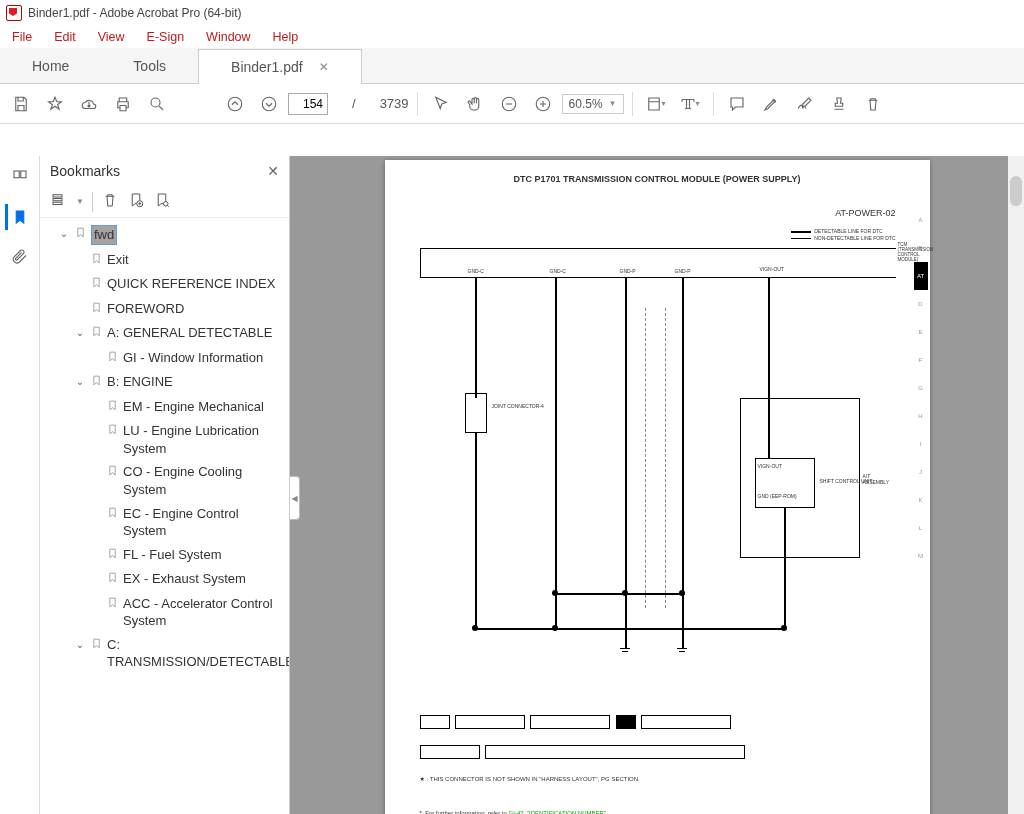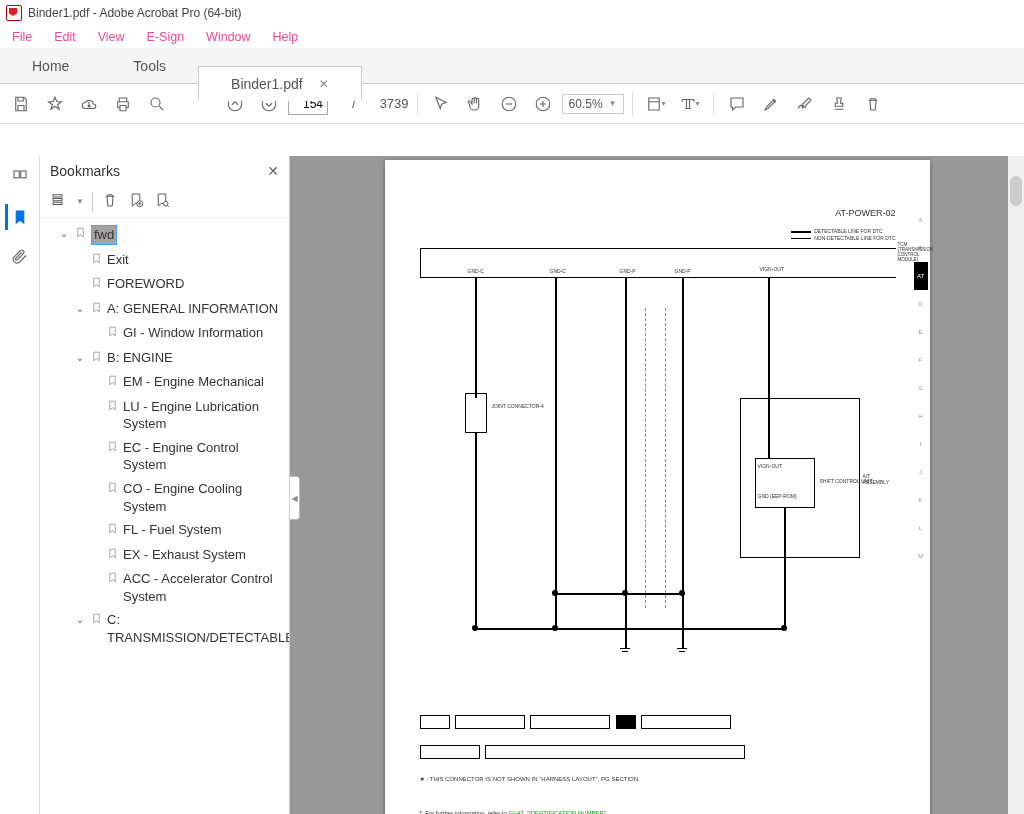--- a/index.html
+++ b/index.html
@@ -5,27 +5,27 @@
 * { box-sizing: border-box; margin: 0; padding: 0; font-family: "Segoe UI", Tahoma, sans-serif; }
 body { width: 1024px; height: 814px; overflow: hidden; background: #fff; font-size: 12px; color: #333; }
 
 
 .titlebar { height: 26px; background: #fff; display: flex; align-items: center; padding: 0 6px; border-bottom: 0; font-size: 12px; }
 .titlebar .app-icon { width: 16px; height: 16px; background: #fff; border: 1px solid #b30000; border-radius: 2px; margin-right: 6px; position: relative; }
 .titlebar .app-icon::after { content: ""; position: absolute; left: 2px; top: 2px; width: 8px; height: 8px; background: #dc1f26; clip-path: polygon(0 0, 100% 0, 100% 70%, 50% 100%, 0 70%); }
 .titlebar .title { color: #444; }
 
 
-.menubar { height: 22px; display: flex; gap: 14px; padding: 0 8px; font-size: 12.5px; color: #ec4899; align-items: center; }
+.menubar { height: 22px; display: flex; gap: 14px; padding: 0 8px; font-size: 12.5px; color: #b91c1c; align-items: center; }
 .menubar span { padding: 2px 4px; }
 
 
 .tabstrip { height: 36px; background: #f5f5f5; border-bottom: 1px solid #ccc; display: flex; align-items: stretch; }
 .tabstrip .tab { display: flex; align-items: center; padding: 0 32px; font-size: 14px; color: #555; }
-.tabstrip .tab.doc { background: #fff; border-top: 1px solid #ccc; border-left: 1px solid #ccc; border-right: 1px solid #ccc; position: relative; top: 18px; gap: 16px; }
+.tabstrip .tab.doc { background: #fff; border-top: 1px solid #ccc; border-left: 1px solid #ccc; border-right: 1px solid #ccc; position: relative; top: 1px; gap: 16px; }
 .tabstrip .tab.doc .close-x { color: #888; font-size: 12px; }
 
 
 .toolbar { height: 40px; border-bottom: 1px solid #ddd; display: flex; align-items: center; padding: 0 6px; gap: 4px; }
 .toolbar .sep { width: 1px; height: 24px; background: #ddd; margin: 0 4px; }
 .toolbar .tbtn { width: 30px; height: 30px; display: flex; align-items: center; justify-content: center; color: #555; border-radius: 3px; }
 .toolbar .tbtn svg { width: 18px; height: 18px; stroke: #666; fill: none; stroke-width: 1.5; }
 .toolbar .pagebox { display: flex; align-items: center; gap: 24px; font-size: 13px; color: #555; }
 .toolbar .pagebox input { width: 40px; height: 22px; border: 1px solid #aaa; text-align: right; padding: 0 4px; font-size: 12px; }
 .toolbar .zoom { font-size: 12px; color: #555; border: 1px solid #ccc; padding: 2px 6px; display: flex; align-items: center; gap: 6px; }
@@ -288,28 +288,35 @@
           <span class="bm-icon"><svg viewBox="0 0 24 24">
               <path d="M7 4h10v16l-5-4-5 4z"></path>
             </svg></span>
           <span class="label">Exit</span>
         </div>
         <div class="bm-item indent-2">
           <span class="chev"></span>
           <span class="bm-icon"><svg viewBox="0 0 24 24">
               <path d="M7 4h10v16l-5-4-5 4z"></path>
             </svg></span>
+          <span class="label">QUICK REFERENCE INDEX</span>
+        </div>
+        <div class="bm-item indent-2">
+          <span class="chev"></span>
+          <span class="bm-icon"><svg viewBox="0 0 24 24">
+              <path d="M7 4h10v16l-5-4-5 4z"></path>
+            </svg></span>
           <span class="label">FOREWORD</span>
         </div>
         <div class="bm-item indent-2">
           <span class="chev">⌄</span>
           <span class="bm-icon"><svg viewBox="0 0 24 24">
               <path d="M7 4h10v16l-5-4-5 4z"></path>
             </svg></span>
-          <span class="label">A: GENERAL INFORMATION</span>
+          <span class="label">A: GENERAL DETECTABLE</span>
         </div>
         <div class="bm-item indent-3">
           <span class="chev"></span>
           <span class="bm-icon"><svg viewBox="0 0 24 24">
               <path d="M7 4h10v16l-5-4-5 4z"></path>
             </svg></span>
           <span class="label">GI - Window Information</span>
         </div>
         <div class="bm-item indent-2">
           <span class="chev">⌄</span>
@@ -330,28 +337,28 @@
           <span class="bm-icon"><svg viewBox="0 0 24 24">
               <path d="M7 4h10v16l-5-4-5 4z"></path>
             </svg></span>
           <span class="label">LU - Engine Lubrication System</span>
         </div>
         <div class="bm-item indent-3">
           <span class="chev"></span>
           <span class="bm-icon"><svg viewBox="0 0 24 24">
               <path d="M7 4h10v16l-5-4-5 4z"></path>
             </svg></span>
+          <span class="label">CO - Engine Cooling System</span>
+        </div>
+        <div class="bm-item indent-3">
+          <span class="chev"></span>
+          <span class="bm-icon"><svg viewBox="0 0 24 24">
+              <path d="M7 4h10v16l-5-4-5 4z"></path>
+            </svg></span>
           <span class="label">EC - Engine Control System</span>
-        </div>
-        <div class="bm-item indent-3">
-          <span class="chev"></span>
-          <span class="bm-icon"><svg viewBox="0 0 24 24">
-              <path d="M7 4h10v16l-5-4-5 4z"></path>
-            </svg></span>
-          <span class="label">CO - Engine Cooling System</span>
         </div>
         <div class="bm-item indent-3">
           <span class="chev"></span>
           <span class="bm-icon"><svg viewBox="0 0 24 24">
               <path d="M7 4h10v16l-5-4-5 4z"></path>
             </svg></span>
           <span class="label">FL - Fuel System</span>
         </div>
         <div class="bm-item indent-3">
           <span class="chev"></span>
@@ -377,20 +384,21 @@
       </div>
   </div>
 
   <div class="viewer">
     <div class="gutter-tab">◀</div>
     <div class="scroll-v">
         <div class="thumb"></div>
       </div>
 
     <div class="page">
+      <div class="pgtitle">DTC P1701 TRANSMISSION CONTROL MODULE (POWER SUPPLY)</div>
       <div class="subtitle">AT-POWER-02</div>
       <div class="legend">
         <div><span class="thick"></span><span>DETECTABLE LINE FOR DTC</span></div>
         <div><span class="thin"></span><span>NON-DETECTABLE LINE FOR DTC</span></div>
       </div>
 
       <div class="side-tabs" id="side-tabs">
           <div class="side-tab">A</div>
           <div class="side-tab">B</div>
           <div class="side-tab active">AT</div>

